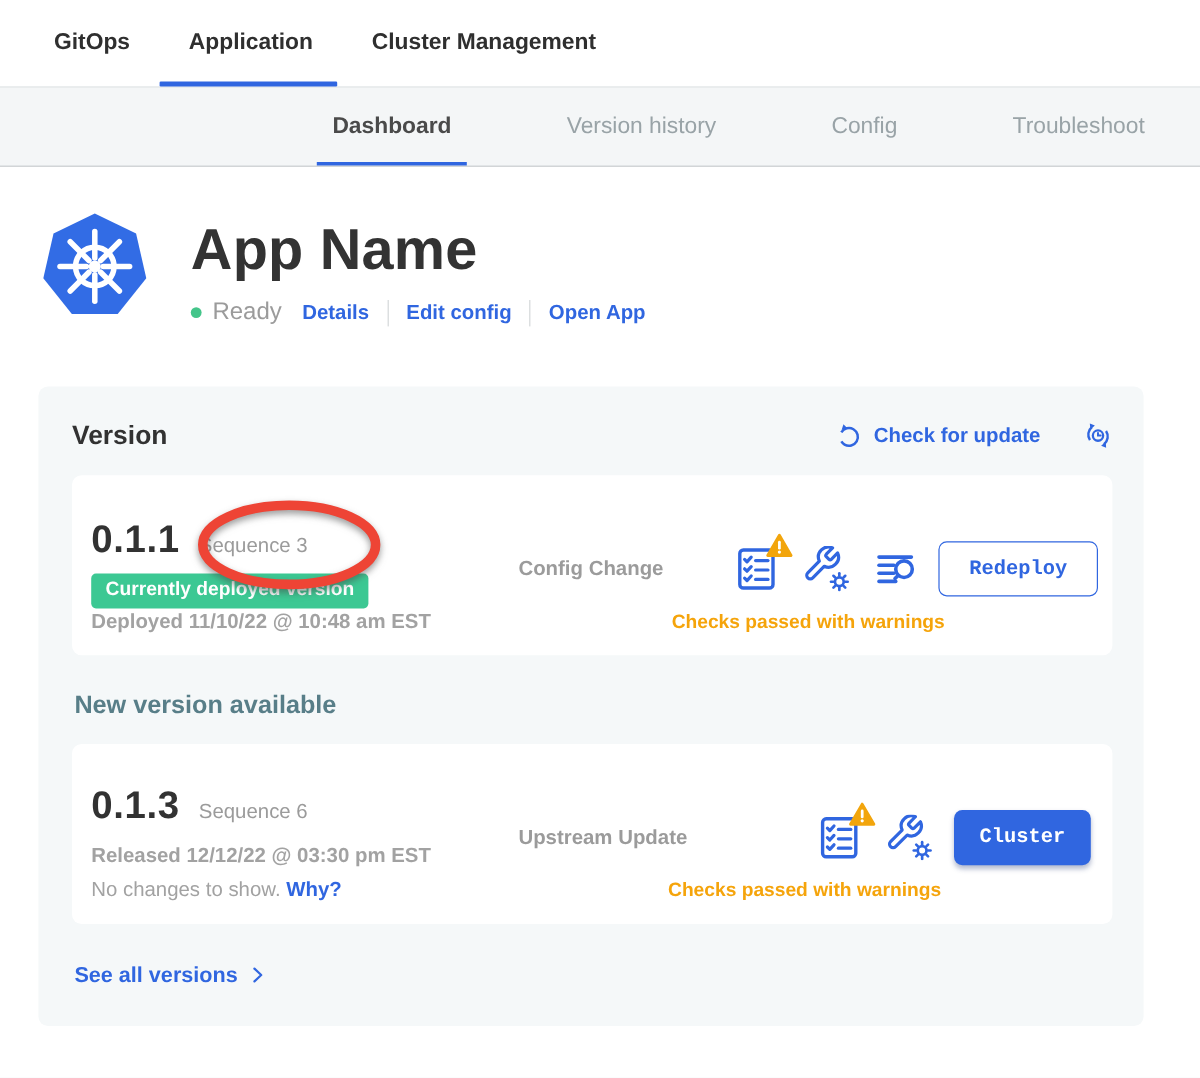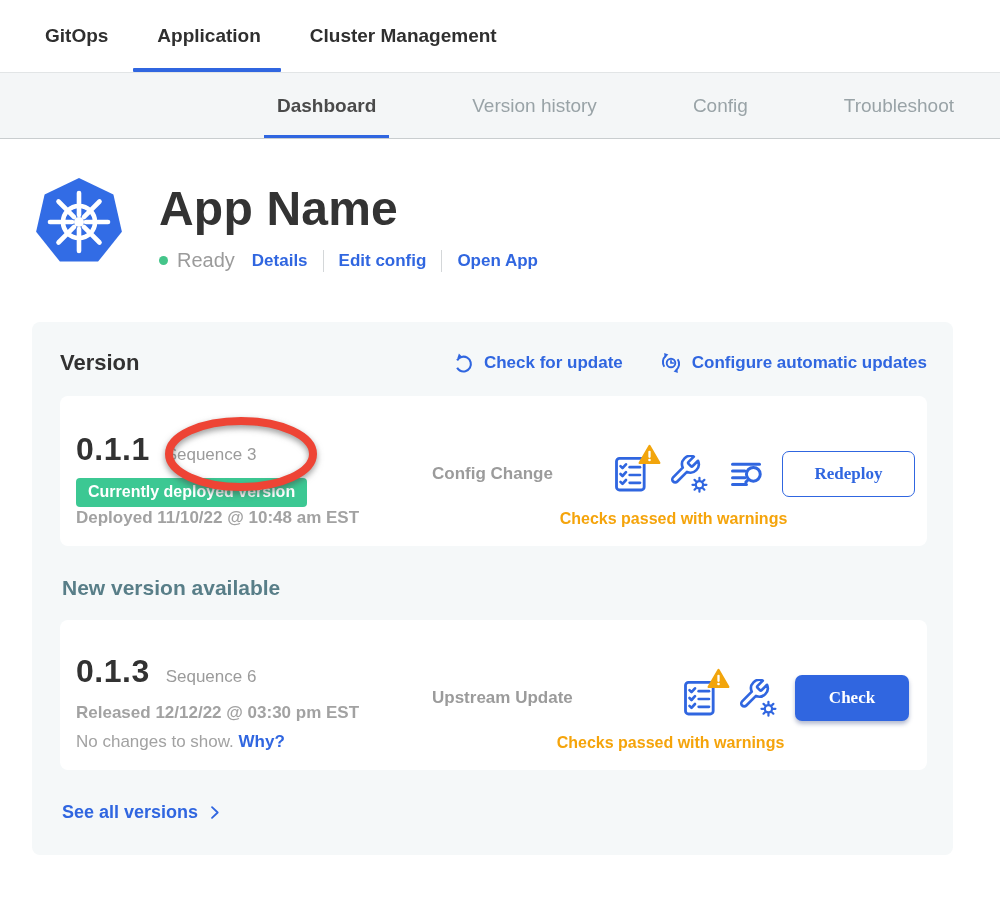--- a/index.html
+++ b/index.html
@@ -49,21 +49,21 @@
   .meta { margin-top:1px; font-size:17px; font-weight:600; color:#a2a2a2; }
   .nochanges { margin-top:9px; font-size:17px; font-weight:500; color:#a2a2a2; }
   .why { color:#3066e0; font-weight:700; cursor:pointer; }
 
   .version-main { flex:1; display:flex; flex-direction:column; justify-content:center; }
   .main-top { display:flex; align-items:center; }
   .vtype { font-size:17px; font-weight:700; color:#9b9b9b; width:178px; flex:none; }
   .icon-group { display:flex; align-items:center; gap:20px; margin-left:auto; margin-right:18px; }
   .vicon { position:relative; display:inline-flex; cursor:pointer; }
   .warn-overlay { position:absolute; top:-10px; right:-11px; }
-  .btn { font-family:Liberation Serif, serif; font-size:17px; font-weight:700; border-radius:7px; height:46px; cursor:pointer; }
+  .btn { font-family:Liberation Mono, monospace; font-size:17px; font-weight:700; border-radius:7px; height:46px; cursor:pointer; }
   .btn.outline { width:133px; background:#fff; border:1.5px solid #3066e0; color:#3066e0; }
   .btn.solid { width:114px; background:#3066e0; border:none; color:#fff; box-shadow:0 3px 4px rgba(40,60,120,.35); }
   .checks { margin-top:13px; text-align:center; font-size:16px; font-weight:700; color:#f5a40b; }
 
   .new-version { margin:30px 0 6px 2px; font-size:21px; font-weight:700; color:#587e88; }
   .see-all { display:inline-flex; align-items:center; gap:8px; margin:32px 0 0 2px; font-size:18px; font-weight:700; color:#3066e0; cursor:pointer; }
 </style>
 </head>
 <body>
 
@@ -147,21 +147,20 @@
             <g fill="none" stroke="#3066e0" stroke-width="2">
               <path d="M5.3 15.8 A8.2 8.2 0 0 1 7.0 4.8"></path>
               <path d="M18.7 8.2 A8.2 8.2 0 0 1 17.0 19.2"></path>
             </g>
             <polygon points="5.2,1.9 9.4,3.6 5.6,6.9" fill="#3066e0"></polygon>
             <polygon points="18.8,22.1 14.6,20.4 18.4,17.1" fill="#3066e0"></polygon>
             <circle cx="12" cy="12" r="4.3" fill="none" stroke="#3066e0" stroke-width="1.9"></circle>
             <path d="M12 9.8 V12 H14.2" fill="none" stroke="#3066e0" stroke-width="1.7" stroke-linecap="round"></path>
           </svg>
         </span>
-        <span>Configure automatic updates</span>
       </a>
     </div>
   </div>
 
   
   <div class="version-row">
     <div class="version-info">
       <div class="version-line">
         <span class="vnum">0.1.1</span>
         <span class="vseq">Sequence 3</span>
@@ -280,21 +279,21 @@
                 <line x1="0" y1="3.1" x2="0" y2="4.4"></line>
                 <line x1="-2.19" y1="2.19" x2="-3.11" y2="3.11"></line>
                 <line x1="-3.1" y1="0" x2="-4.4" y2="0"></line>
                 <line x1="-2.19" y1="-2.19" x2="-3.11" y2="-3.11"></line>
                 <line x1="0" y1="-3.1" x2="0" y2="-4.4"></line>
                 <line x1="2.19" y1="-2.19" x2="3.11" y2="-3.11"></line>
               </g>
             </svg>
           </span>
         </div>
-        <button class="btn solid">Check</button>
+        <button class="btn solid">Cluster</button>
       </div>
       <div class="checks">Checks passed with warnings</div>
     </div>
   </div>
 
   <a class="see-all">
     <span>See all versions</span>
     <span style="display:inline-flex;">
       <svg width="17" height="17" viewBox="0 0 24 24">
         <polyline points="8.5,4.5 16.5,12 8.5,19.5" fill="none" stroke="#3066e0" stroke-width="2.6" stroke-linecap="round" stroke-linejoin="round"></polyline>

